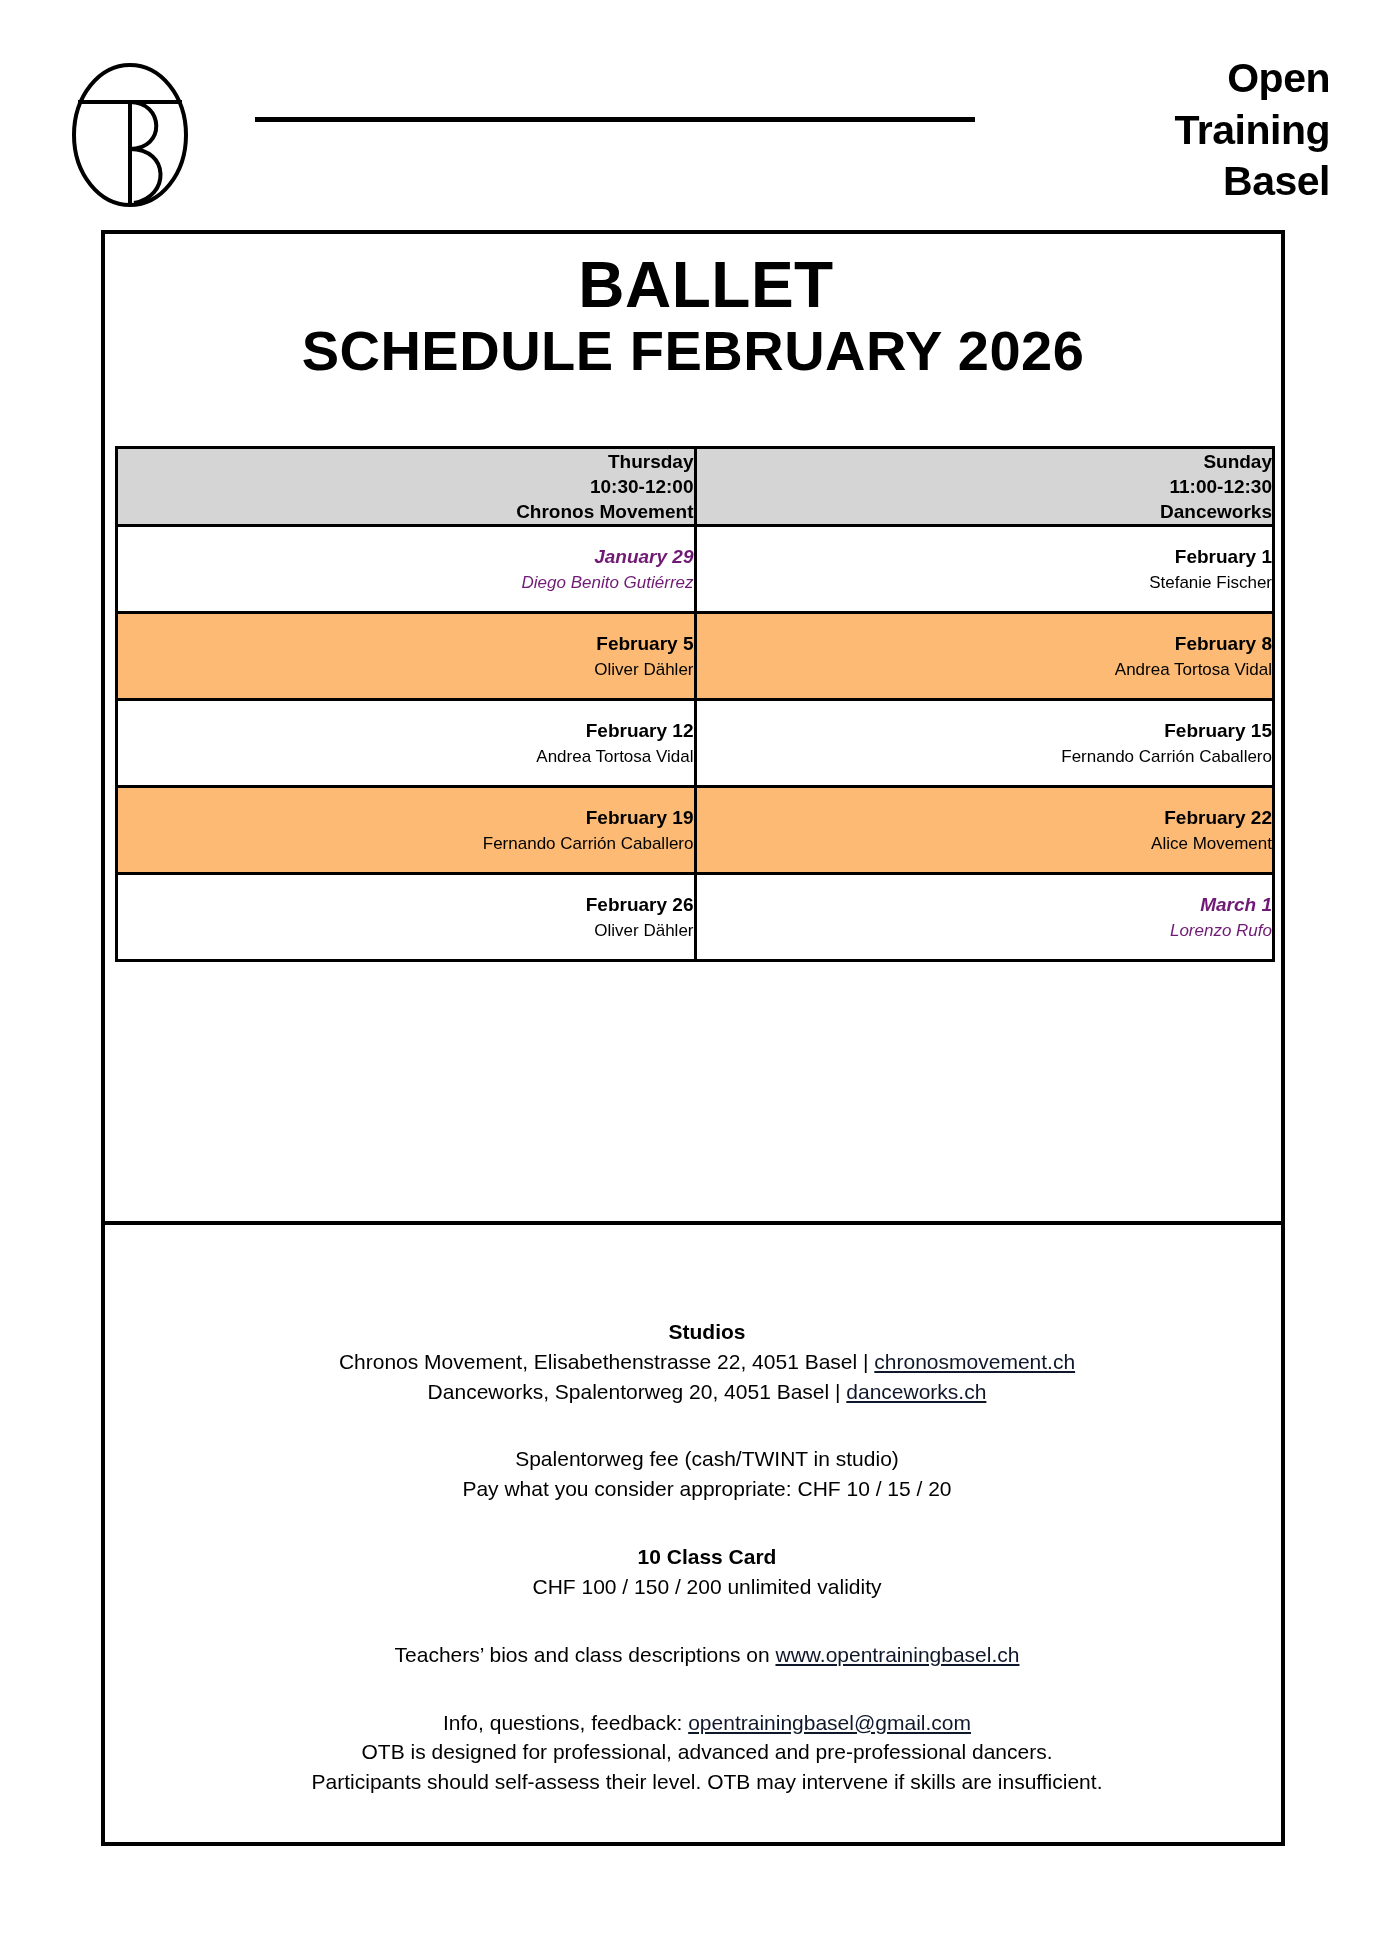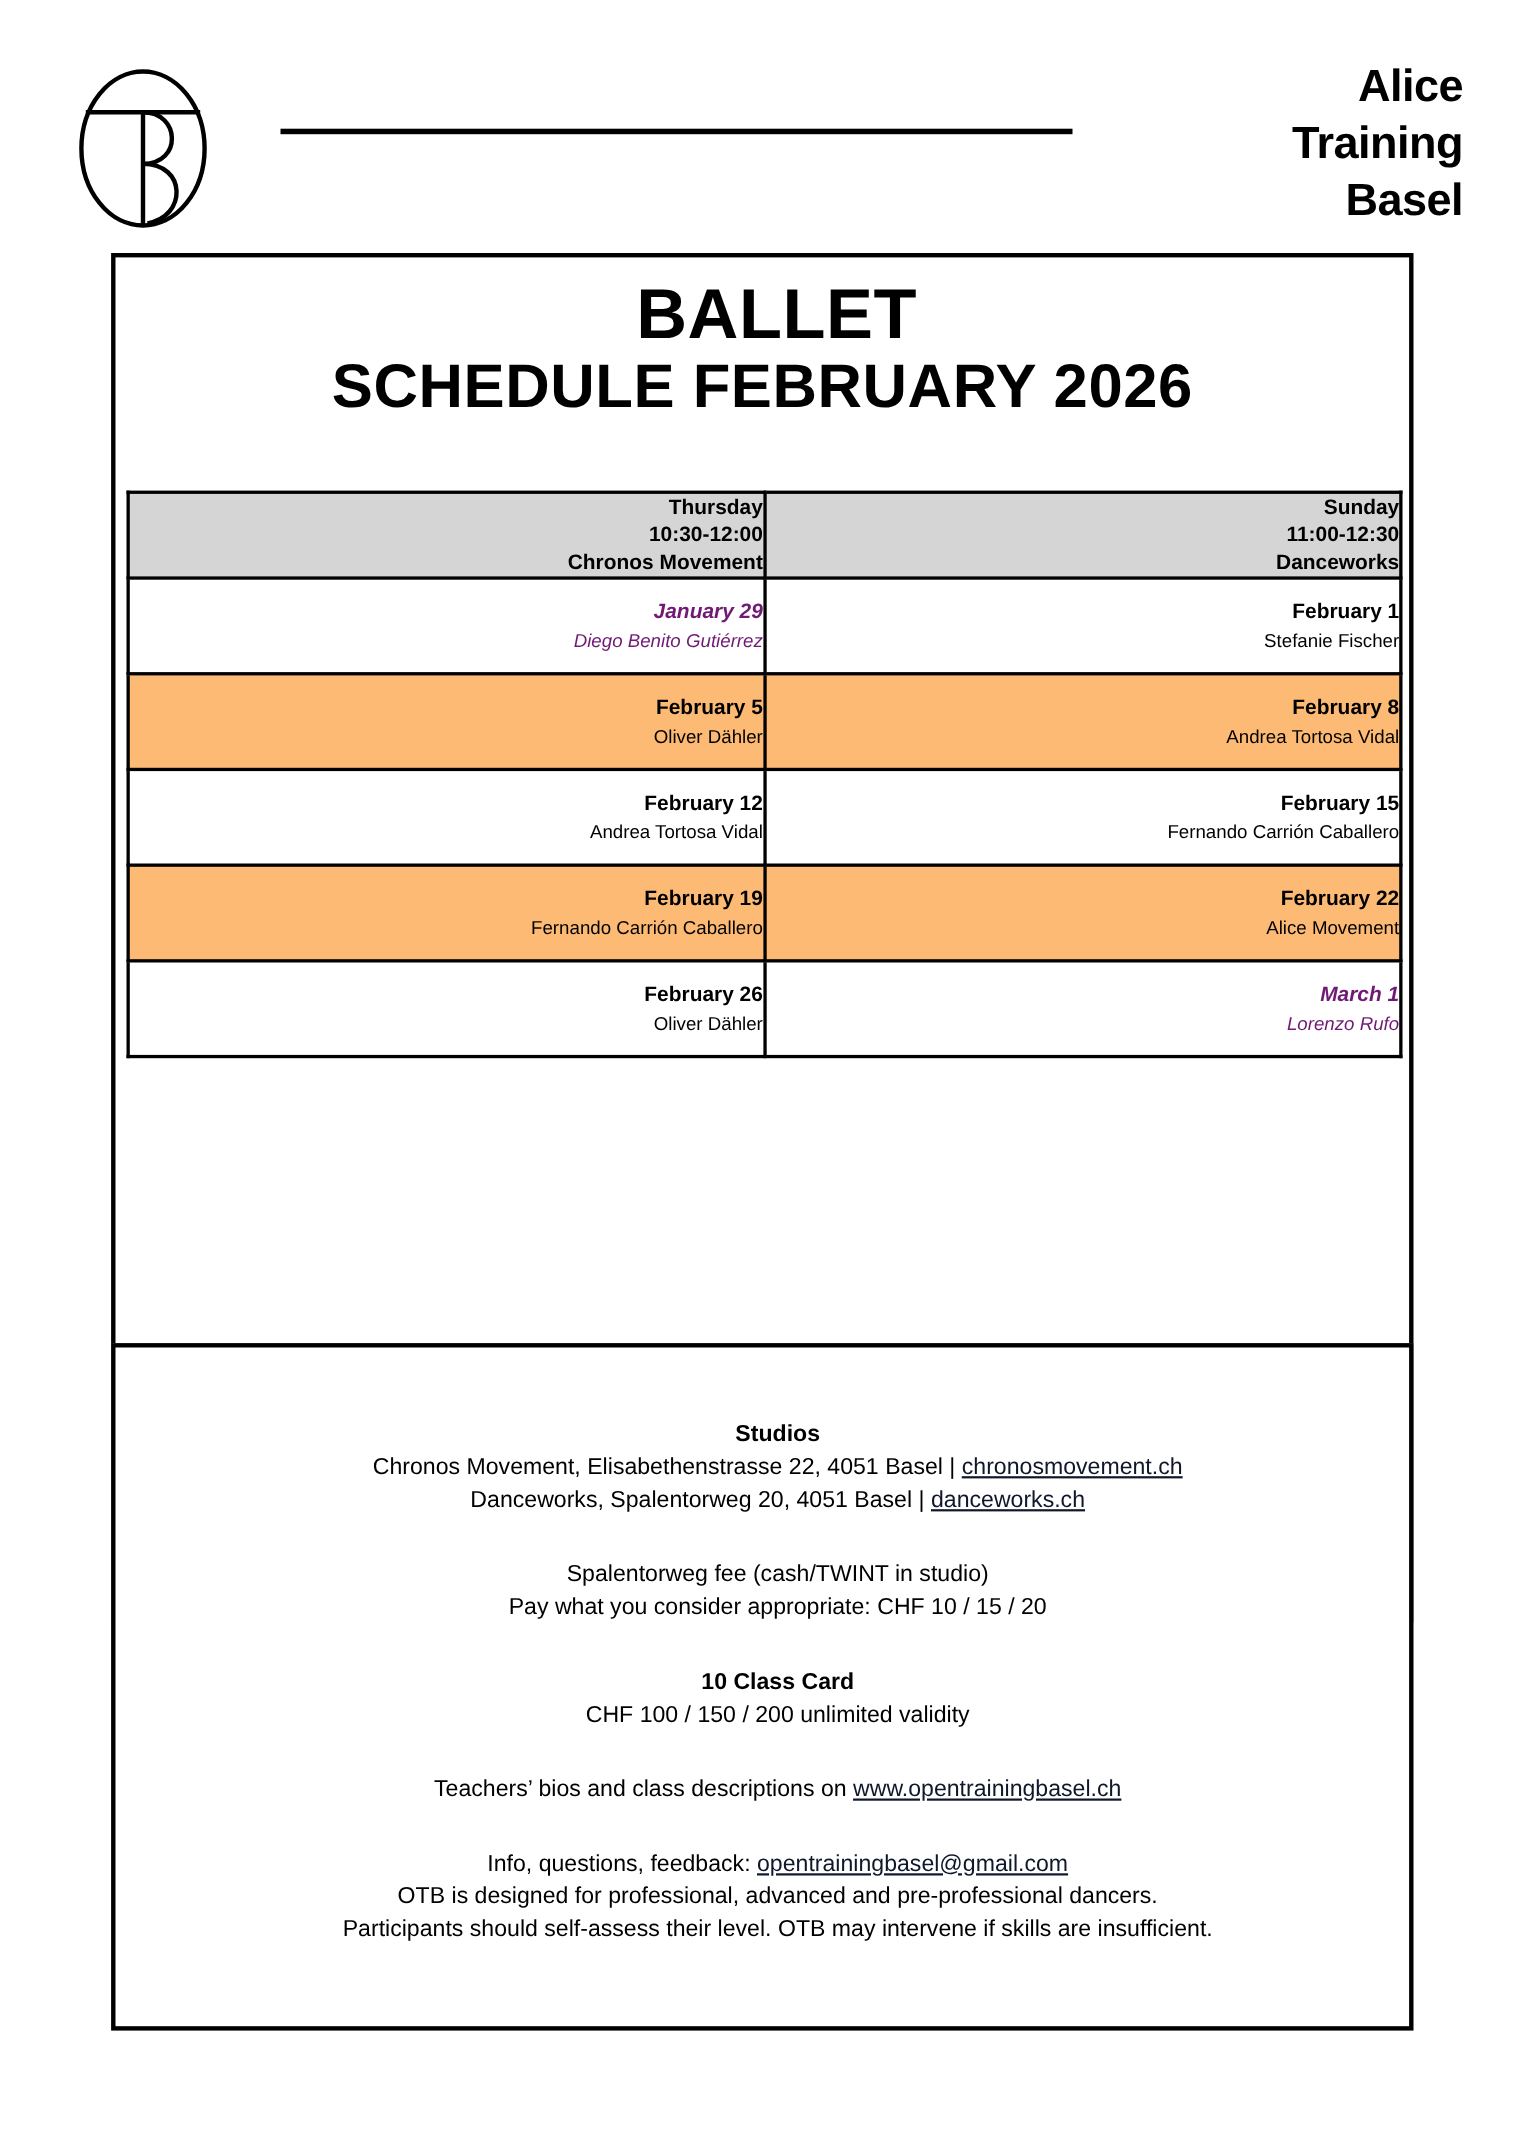--- a/index.html
+++ b/index.html
@@ -153,21 +153,21 @@
     left: 101px;
     top: 1221px;
     width: 1184px;
     height: 625px;
     border: 4px solid #000;
     box-sizing: border-box;
     background: #fff;
     text-align: center;
   }
   .info-inner {
-    padding-top: 64px;
+    padding-top: 92px;
     margin-left: 28px;
   }
   .blk { margin-bottom: 0; }
   .line {
     font-size: 21px;
     line-height: 1.42;
   }
   .line.b { font-weight: bold; }
   .spacer-md { height: 38px; }
   .u {
@@ -185,21 +185,21 @@
       <svg width="140" height="160" viewBox="0 0 140 160" xmlns="http://www.w3.org/2000/svg">
         <ellipse cx="70" cy="80" rx="56" ry="70" fill="none" stroke="#000" stroke-width="4"></ellipse>
         <line x1="18" y1="47" x2="122" y2="47" stroke="#000" stroke-width="4"></line>
         <line x1="70" y1="47" x2="70" y2="150" stroke="#000" stroke-width="4"></line>
         <path d="M70 47 C 104 47, 106 94, 70 94" fill="none" stroke="#000" stroke-width="4"></path>
         <path d="M70 94 C 110 94, 110 142, 74 148" fill="none" stroke="#000" stroke-width="4"></path>
       </svg>
     </div>
     <div class="header-rule"></div>
     <div class="brand">
-      <div>Alice</div>
+      <div>Open</div>
       <div>Training</div>
       <div>Basel</div>
     </div>
   </div>
 
   <div class="frame">
     <div class="frame-inner">
 
       <div class="title-block">
         <div class="title-line1">BALLET</div>

